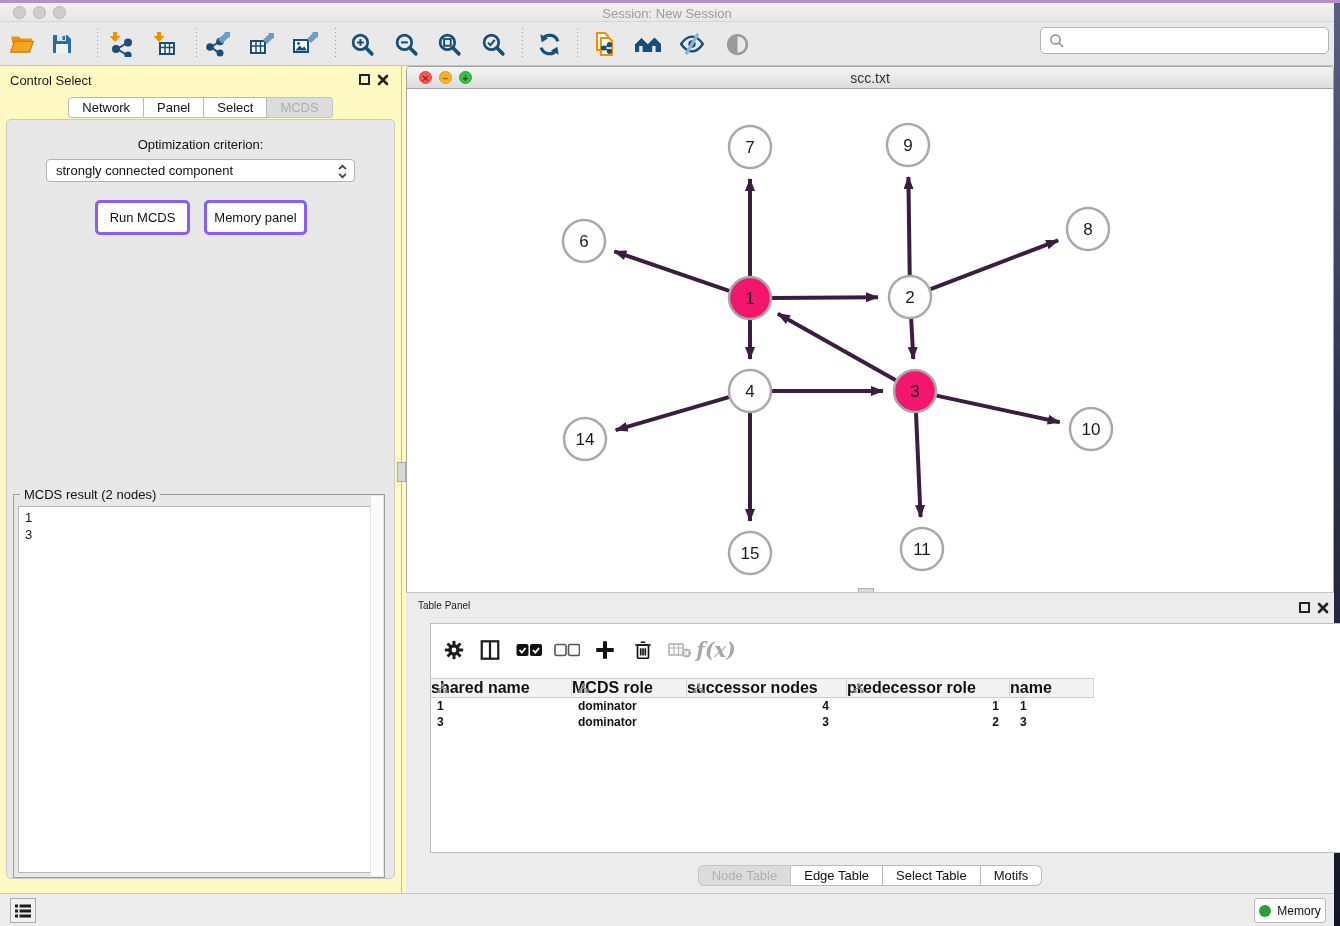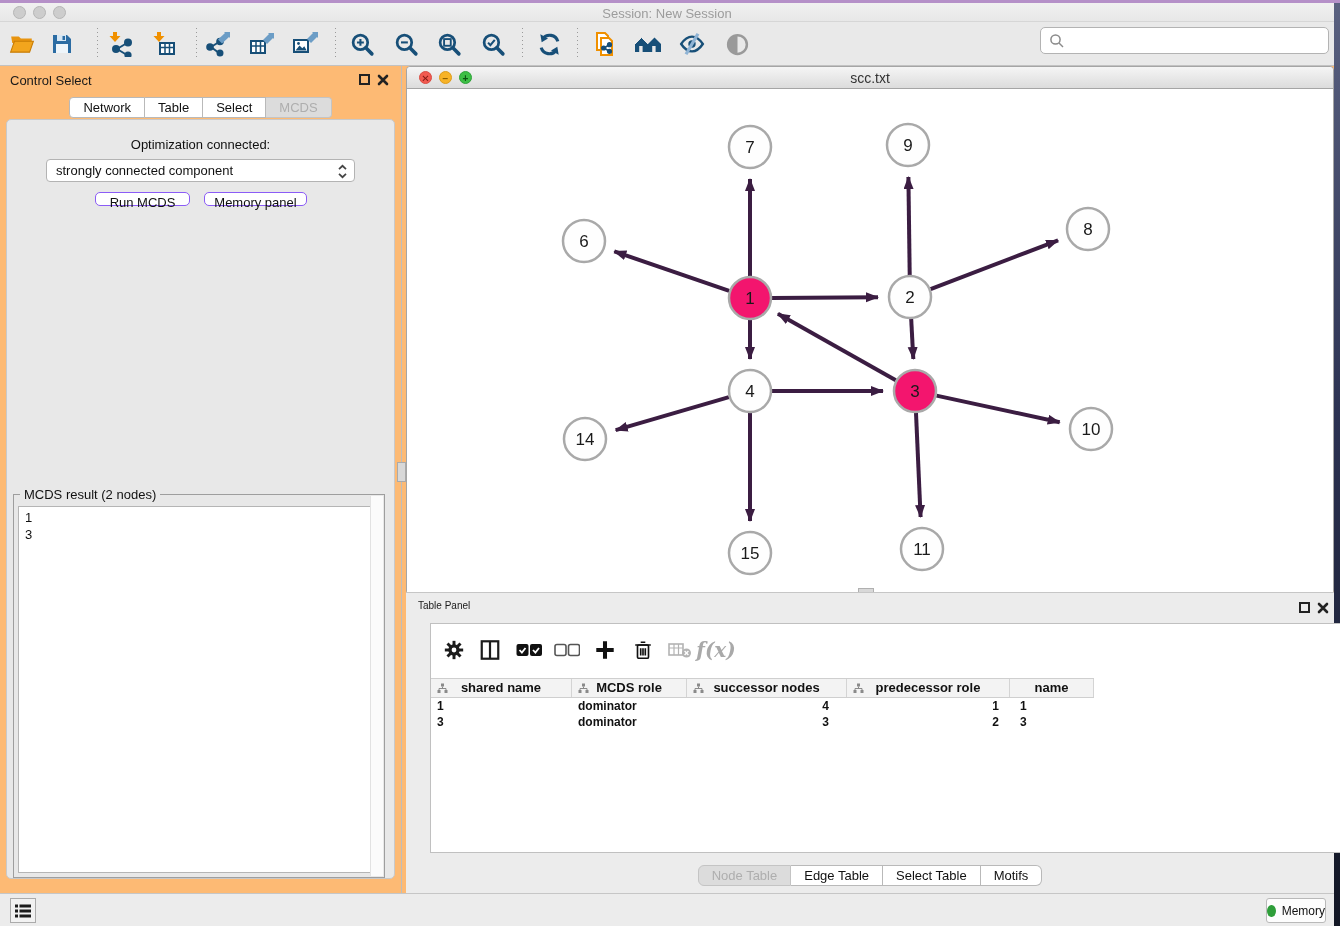--- a/index.html
+++ b/index.html
@@ -1,18 +1,18 @@
 <!DOCTYPE html>
 <html><head>
 <meta charset="utf-8">
 <style>
   * { margin:0; padding:0; box-sizing:border-box; }
   html,body { width:1340px; height:926px; }
   body { font-family:"Liberation Sans","DejaVu Sans",sans-serif; background:#ececec; overflow:hidden; }
-  #app { position:relative; width:1340px; height:926px; background:#fdba74; }
+  #app { position:relative; width:1340px; height:926px; background:#fef9c3; }
 
   
   .wp-top { position:absolute; left:0; top:0; width:1340px; height:3px; background:#b590c8; }
   .wp-right { position:absolute; right:0; top:3px; width:6px; height:923px;
               background:linear-gradient(#5a6180,#2c3252 45%,#121624); }
 
   
   .titlebar { position:absolute; left:0; top:3px; width:1334px; height:19px;
               background:linear-gradient(#f0f0f0,#e7e7e7); border-bottom:1px solid #d6d6d6; }
   .tl { position:absolute; top:3px; width:13px; height:13px; border-radius:50%;
@@ -50,21 +50,21 @@
   .tab:first-child { border-left:1px solid #b9b9b9; border-radius:4px 0 0 4px; }
   .tab.last { border-radius:0 4px 4px 0; }
   .tab.inactive-look { background:#dcdcdc; color:#aeaeae; border-color:#c4c4c4; }
   .cp-body { position:absolute; left:6px; top:53px; width:389px; height:760px;
              background:#e8e8e8; border:1px solid #c9c9c9; border-radius:5px; }
   .opt-label { position:absolute; left:0; right:0; top:17px; text-align:center; font-size:13px; color:#111; }
   .combo { position:absolute; left:39px; top:39px; width:309px; height:23px; background:#fff;
            border:1px solid #b3b3b3; border-radius:4px; font-size:13px; color:#111;
            display:flex; align-items:center; padding:0 22px 0 9px; }
   .combo .chev { position:absolute; right:6px; top:4px; }
-  .pbtn { position:absolute; top:72px; height:14px; background:#fff; border:1px solid #8b5cf6;
+  .pbtn { position:absolute; top:80px; height:35px; background:#fff; border:3px solid #8b5cf6;
           border-radius:5px; font-size:13px; color:#111; text-align:center; line-height:20px; }
   .result-group { position:absolute; left:6px; top:374px; width:372px; height:384px;
                   border:1px solid #9e9e9e; }
   .result-legend { position:absolute; left:6px; top:-8px; background:#e8e8e8; padding:0 4px;
                    font-size:13px; color:#111; }
   .result-area { position:absolute; left:4px; top:11px; right:4px; bottom:4px; background:#fff;
                  border:1px solid #b5b5b5; font-size:13px; color:#111; line-height:17px;
                  padding:2px 6px; overflow:hidden; }
   .result-scroll { position:absolute; right:1px; top:1px; bottom:1px; width:13px;
                    background:#fbfbfb; border-left:1px solid #e2e2e2; }
@@ -81,33 +81,33 @@
   .net-canvas { position:absolute; left:0; top:22px; width:926px; height:503px; background:#fff; overflow:hidden; }
 
   
   .tpanel { position:absolute; left:406px; top:592px; width:928px; height:301px; background:#ececec; border-top:1px solid #c6c6c6; }
   .tp-title { position:absolute; left:12px; top:7px; font-size:10px; color:#1a1a1a; }
   .tp-box { position:absolute; left:24px; top:30px; width:920px; height:230px; background:#fff; border:1px solid #c0c0c0;font-weight:bold; }
   .tp-icon { position:absolute; top:13px; width:26px; height:26px; display:flex; align-items:center; justify-content:center; }
   .fx-label { font-family:"DejaVu Serif","Liberation Serif",serif; font-style:italic; font-size:20px; color:#a9a9a9; }
   .tbl-head { position:absolute; left:0; top:54px; height:20px; background:#f3f3f3;
               border-top:1px solid #cfcfcf; border-bottom:1px solid #cfcfcf; }
-  .th-cell { position:absolute; top:0; height:18px; border-right:1px solid #d4d4d4; font-size:13px;
-             color:#111; text-align:center; line-height:18px; }
+  .th-cell { position:absolute; top:0; height:18px; border-right:1px solid #d4d4d4; font-size:16px;
+             color:#111; line-height:18px; }
   .th-cell .tree-ic { position:absolute; left:6px; top:4px; }
   .tbl-rows { position:absolute; left:0; top:74px; }
   .td-cell { position:absolute; height:16px; font-size:12px; color:#111; line-height:16px; }
   .tp-tabs { position:absolute; left:0; top:272px; width:100%; text-align:center; font-size:13px; }
 
   
   .statusbar { position:absolute; left:0; top:893px; width:1334px; height:33px;
                background:#ececec; border-top:1px solid #c6c6c6; }
   .list-btn { position:absolute; left:10px; top:4px; width:26px; height:25px; background:#f2f2f2;
               border:1px solid #ababab; display:flex; align-items:center; justify-content:center; }
-  .memory-btn { position:absolute; right:8px; top:4px; width:60px; height:25px; background:#fdfdfd;
+  .memory-btn { position:absolute; right:8px; top:4px; width:72px; height:25px; background:#fdfdfd;
                 border:1px solid #b9b9b9; border-radius:3px; display:flex; align-items:center;
                 justify-content:center; gap:6px; font-size:12px; color:#111; }
   .mem-dot { width:12px; height:12px; border-radius:50%; background:#2e9e3a; }
 </style>
 </head>
 <body>
 
 <div id="app">
 
   <div class="wp-top"></div>
@@ -280,24 +280,24 @@
 
   <div class="cpanel">
     <div class="cp-title">Control Select</div>
     <span class="float-btn" style="left:359px; top:8px"></span>
     <span class="close-btn" style="left:377px; top:8px">
       <svg width="12" height="12" viewBox="0 0 12 12">
           <path d="M2 2l8 8M10 2l-8 8" stroke="#222" stroke-width="2.6" stroke-linecap="round"></path>
         </svg>
     </span>
     <div class="cp-tabs">
-      <span class="tab">Network</span><span class="tab">Table</span><span class="tab">Select</span><span class="tab last inactive-look">MCDS</span>
+      <span class="tab">Network</span><span class="tab">Panel</span><span class="tab">Select</span><span class="tab last inactive-look">MCDS</span>
     </div>
     <div class="cp-body">
-      <div class="opt-label">Optimization connected:</div>
+      <div class="opt-label">Optimization criterion:</div>
       <div class="combo">
         <span>strongly connected component</span>
         <svg class="chev" width="11" height="15" viewBox="0 0 11 15">
             <path d="M2 5.2 L5.5 1.8 9 5.2" fill="none" stroke="#444" stroke-width="1.7"></path>
             <path d="M2 9.8 L5.5 13.2 9 9.8" fill="none" stroke="#444" stroke-width="1.7"></path>
           </svg>
       </div>
       <button class="pbtn" style="left:88px; width:95px">Run MCDS</button>
       <button class="pbtn" style="left:197px; width:103px">Memory panel</button>
       <div class="result-group">

